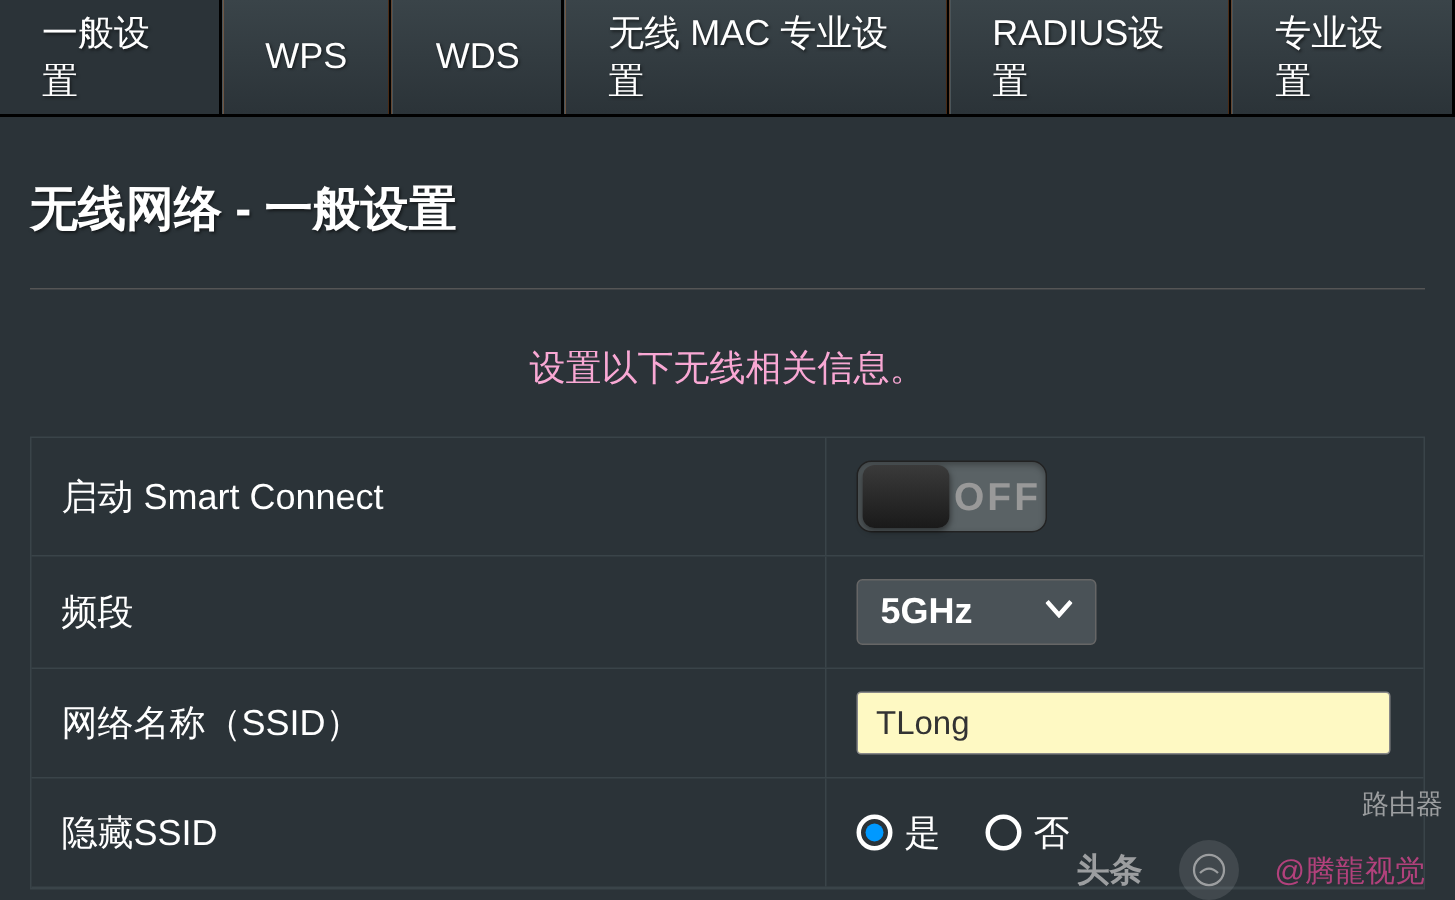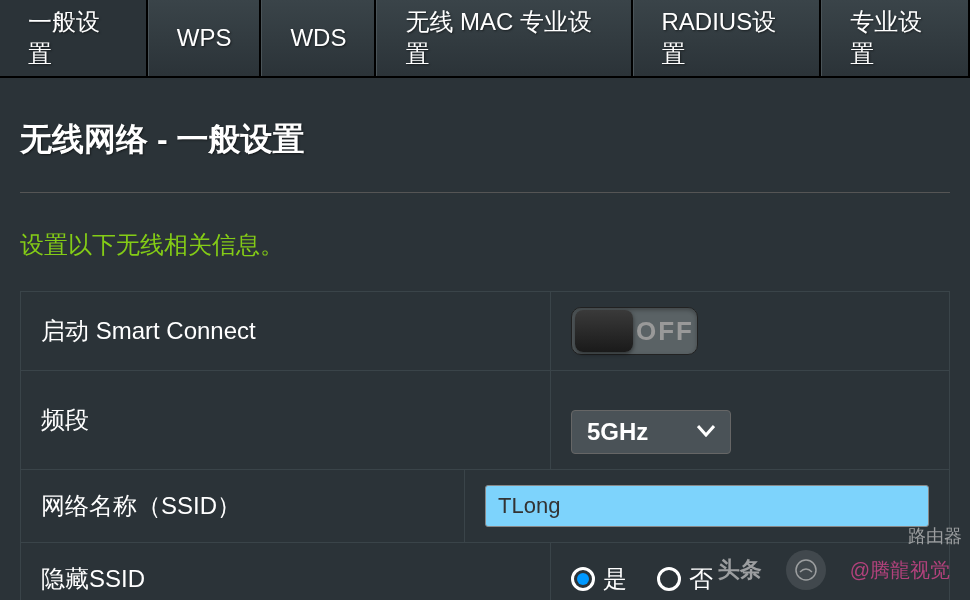--- a/index.html
+++ b/index.html
@@ -48,22 +48,23 @@
       font-size: 32px;
       font-weight: bold;
       color: #ffffff;
       padding-bottom: 30px;
       border-bottom: 1px solid #555;
       margin-bottom: 36px;
       text-shadow: 1px 1px 2px rgba(0,0,0,0.5);
     }
     .page-desc {
       font-size: 24px;
-      color: #84cc16;
+      color: #f9a8d4;
       margin-bottom: 30px;
+      text-align: center;
     }
     .settings-table {
       width: 100%;
       border-collapse: collapse;
       border: 1px solid #3a4449;
     }
     .settings-row {
       display: flex;
       border-bottom: 1px solid #3a4449;
     }
@@ -113,38 +114,37 @@
       width: 160px;
       height: 44px;
       background: #4a5257;
       border: 1px solid #666;
       border-radius: 4px;
       display: flex;
       align-items: center;
       padding: 0 15px;
       cursor: pointer;
       justify-content: space-between;
-      margin-top: 24px;
     }
     .select-value {
       font-size: 24px;
       color: #ffffff;
       font-weight: bold;
     }
     .chevron {
       display: inline-block;
     }
     .chevron svg {
       width: 18px;
       height: 12px;
     }
     .text-input {
-      width: 444px;
+      width: 356px;
       height: 42px;
-      background: #7dd3fc;
+      background: #fef9c3;
       border: 1px solid #888;
       border-radius: 3px;
       padding: 0 12px;
       font-size: 22px;
       color: #333;
       font-family: inherit;
     }
     .radio-group {
       display: flex;
       gap: 30px;
@@ -172,21 +172,21 @@
       height: 12px;
       border-radius: 50%;
       background: #0099ff;
     }
     .radio-label {
       font-size: 24px;
       color: #ffffff;
     }
     .watermark {
       position: absolute;
-      bottom: 10px;
+      bottom: 0;
       right: 20px;
       display: flex;
       align-items: center;
       gap: 24px;
       opacity: 0.7;
     }
     .watermark-text1 {
       font-size: 22px;
       font-weight: bold;
       color: #ccc;

